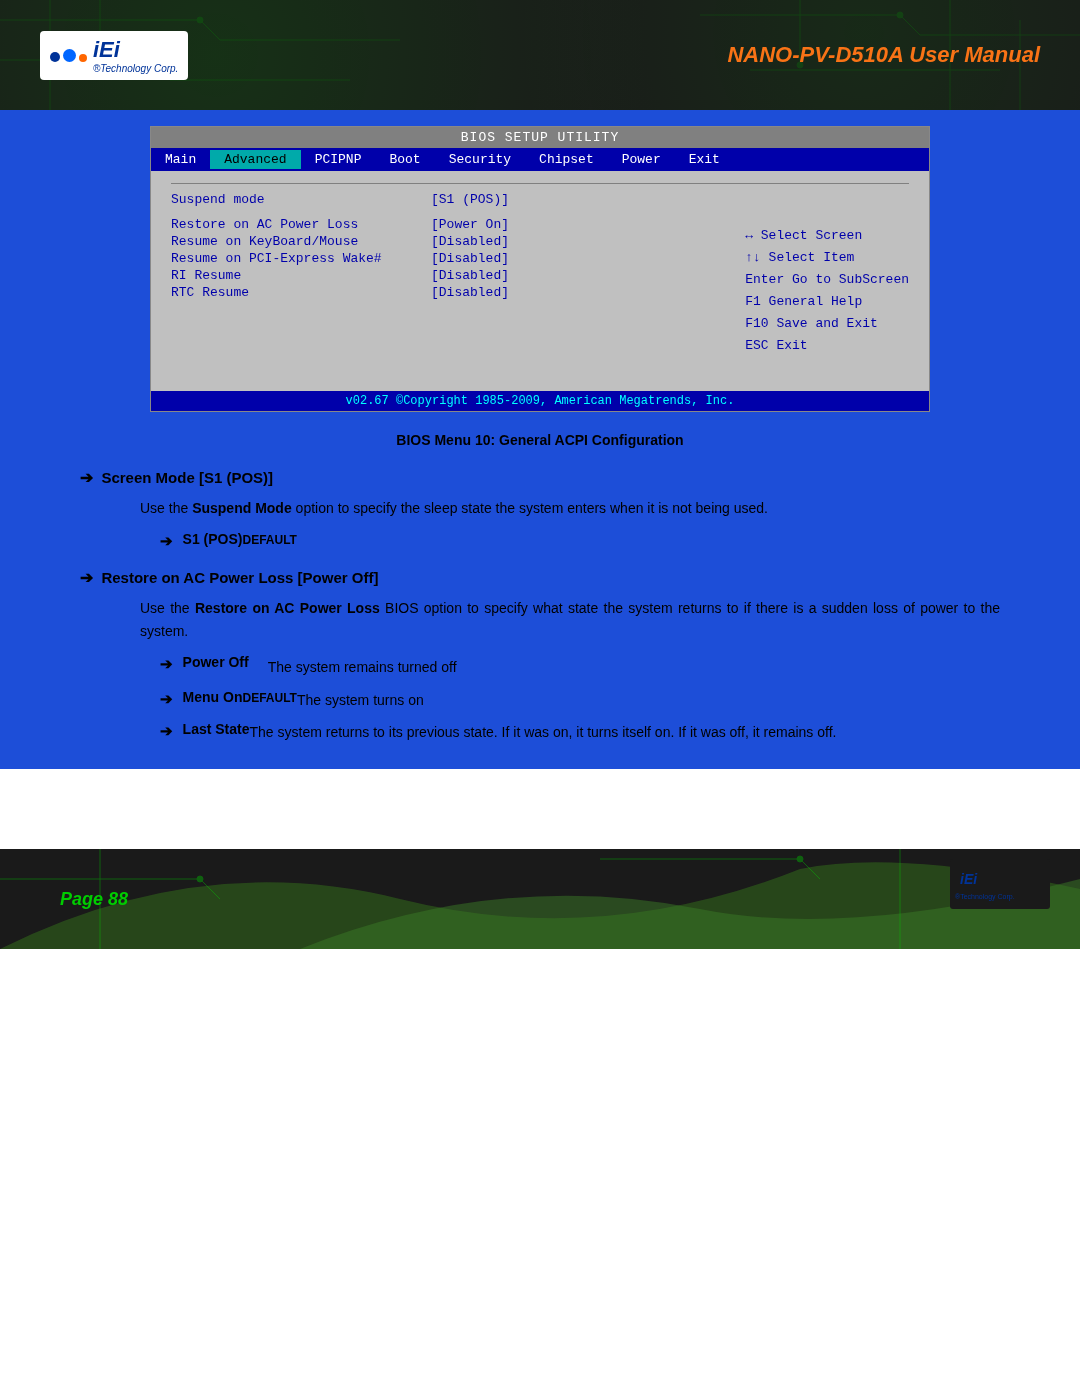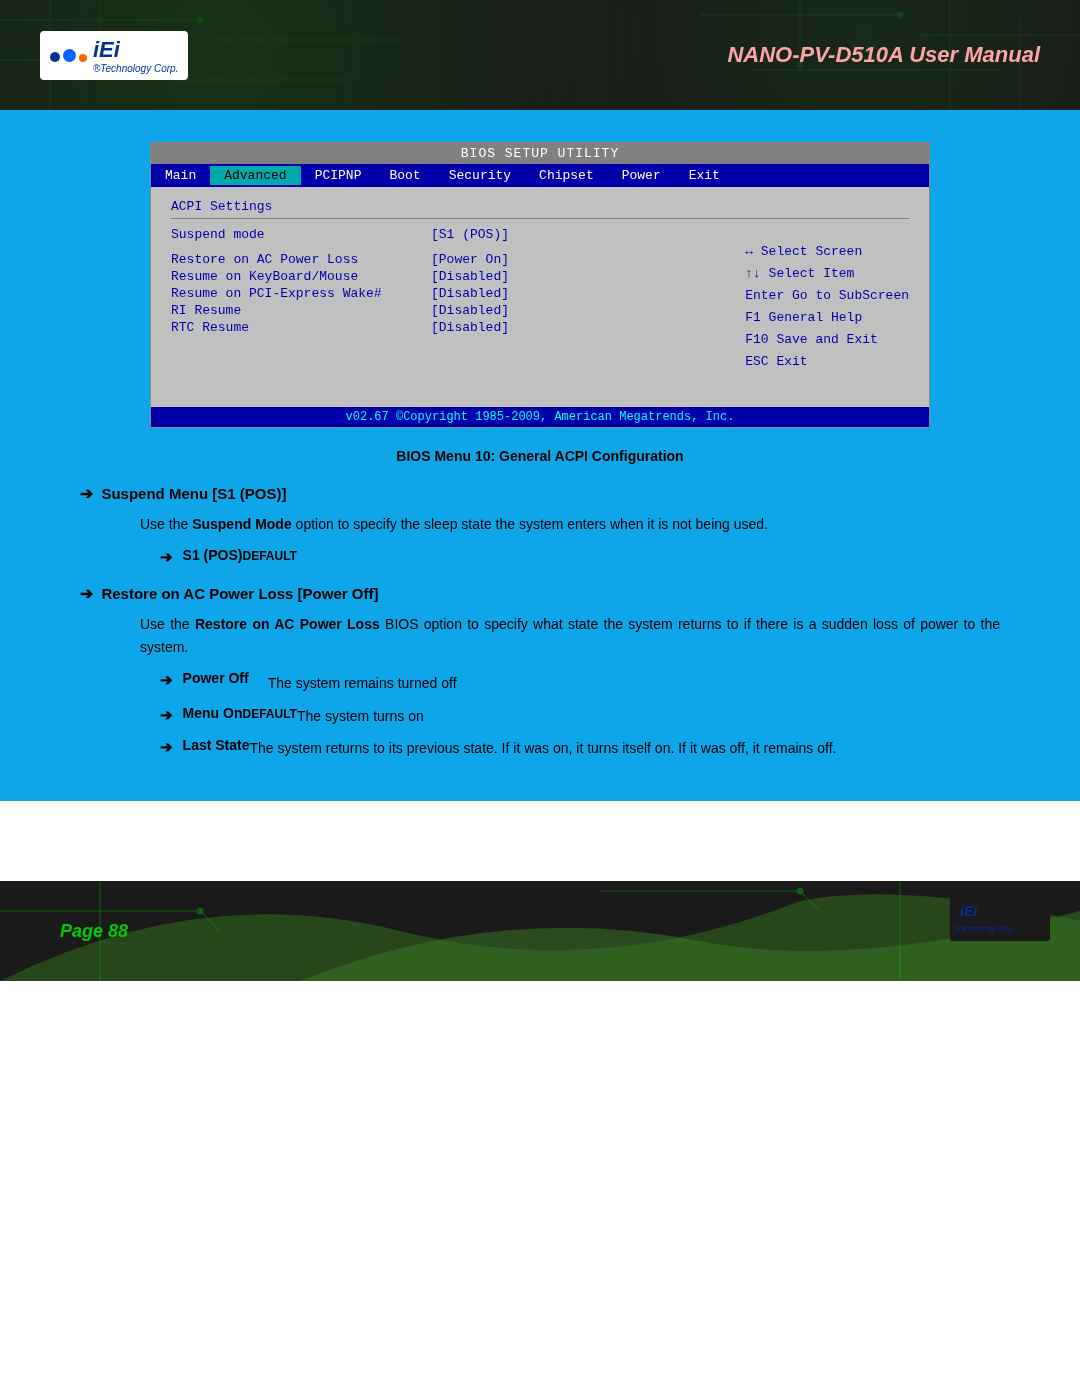--- a/index.html
+++ b/index.html
@@ -75,30 +75,30 @@
     }
     .logo-text-tech {
       font-size: 10px;
       color: #003399;
       font-style: italic;
       white-space: nowrap;
     }
     .header-title {
       position: relative;
       z-index: 1;
-      color: #fca5a5;
+      color: #f97316;
       font-size: 22px;
       font-weight: bold;
       font-style: italic;
     }
 
     
     .main-content {
-      padding: 32px 60px;
-      background: #0ea5e9;
+      padding: 16px 60px;
+      background: #1d4ed8;
     }
 
     
     .bios-box {
       width: 780px;
       margin: 0 auto 20px auto;
       border: 1px solid #888;
       background: #c0c0c0;
       font-family: 'Courier New', monospace;
       font-size: 13.5px;
@@ -333,21 +333,20 @@
       <div class="bios-nav-item">Main</div>
       <div class="bios-nav-item active">Advanced</div>
       <div class="bios-nav-item">PCIPNP</div>
       <div class="bios-nav-item">Boot</div>
       <div class="bios-nav-item">Security</div>
       <div class="bios-nav-item">Chipset</div>
       <div class="bios-nav-item">Power</div>
       <div class="bios-nav-item">Exit</div>
     </div>
     <div class="bios-body">
-      <div class="bios-section-title">ACPI Settings</div>
       <hr class="bios-divider">
       <div class="bios-row">
         <span class="bios-label">Suspend mode</span>
         <span class="bios-value">[S1 (POS)]</span>
       </div>
       <div style="height:8px;"></div>
       <div class="bios-row">
         <span class="bios-label">Restore on AC Power Loss</span>
         <span class="bios-value">[Power On]</span>
       </div>
@@ -378,21 +377,21 @@
       </div>
     </div>
     <div class="bios-footer">v02.67 ©Copyright 1985-2009, American Megatrends, Inc.</div>
   </div>
 
   <div class="doc-content">
     <div class="bios-menu-title">BIOS Menu 10: General ACPI Configuration</div>
 
     <div class="section-heading">
       <span class="arrow-icon">➔</span>
-      <span class="section-heading-text">Suspend Menu [S1 (POS)]</span>
+      <span class="section-heading-text">Screen Mode [S1 (POS)]</span>
     </div>
 
     <div class="body-text">
       Use the <strong>Suspend Mode</strong> option to specify the sleep state the system enters when it is not being used.
     </div>
 
     <div class="sub-item">
       <span class="sub-arrow">➔</span>
       <div class="sub-content">
         <span class="sub-label">S1 (POS)</span>

